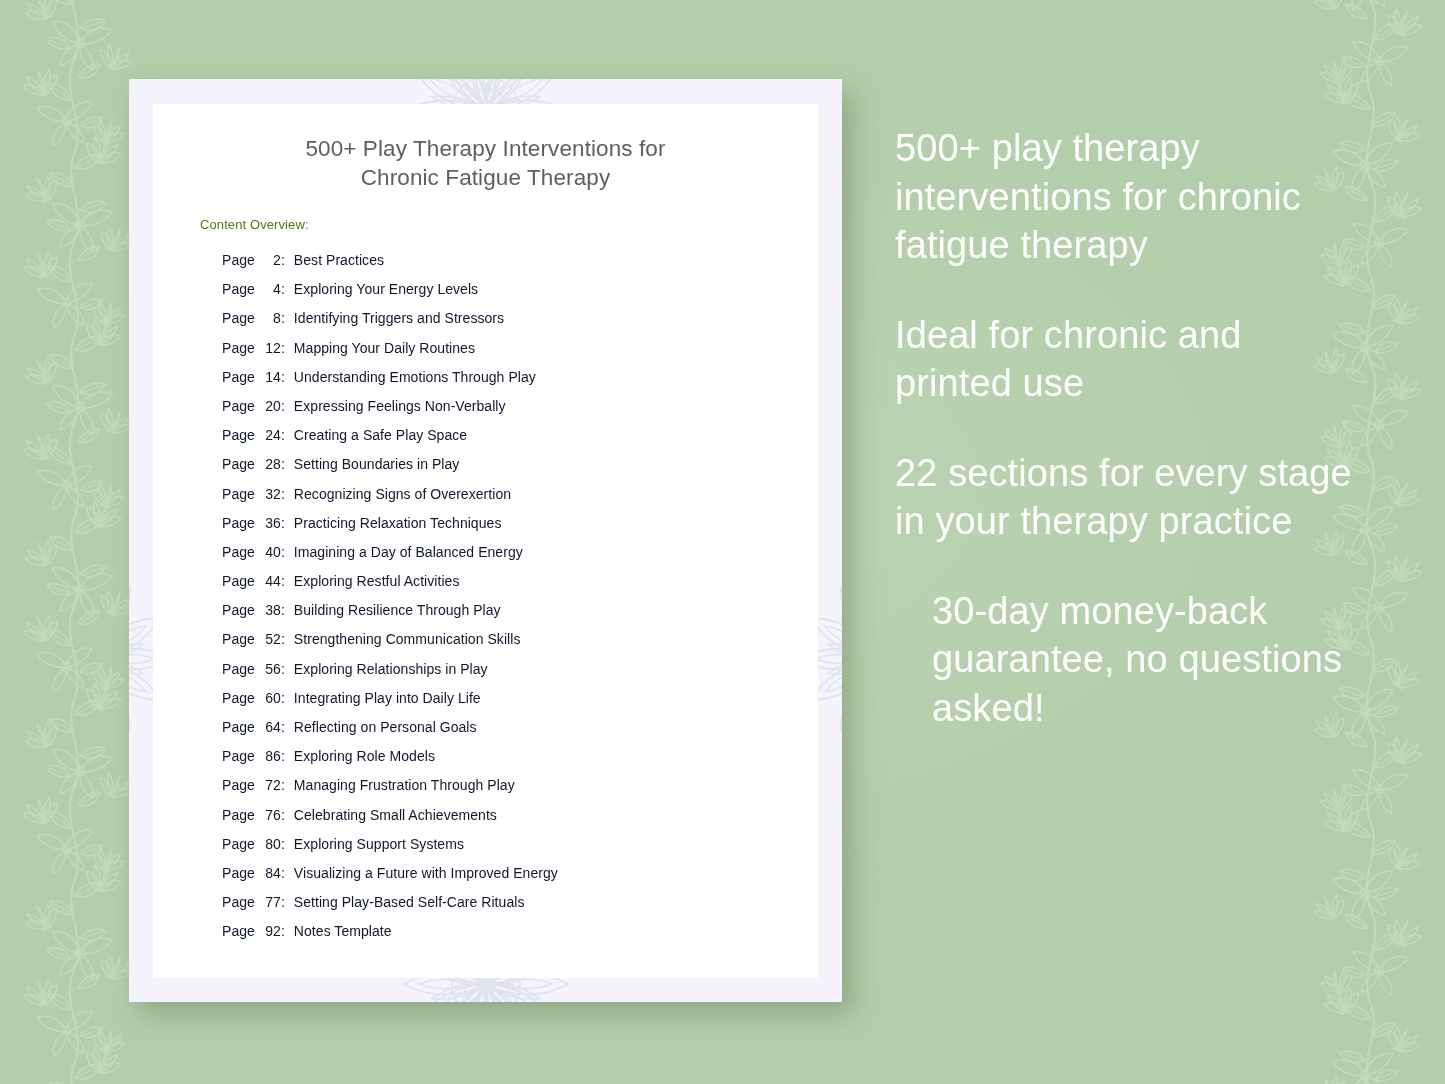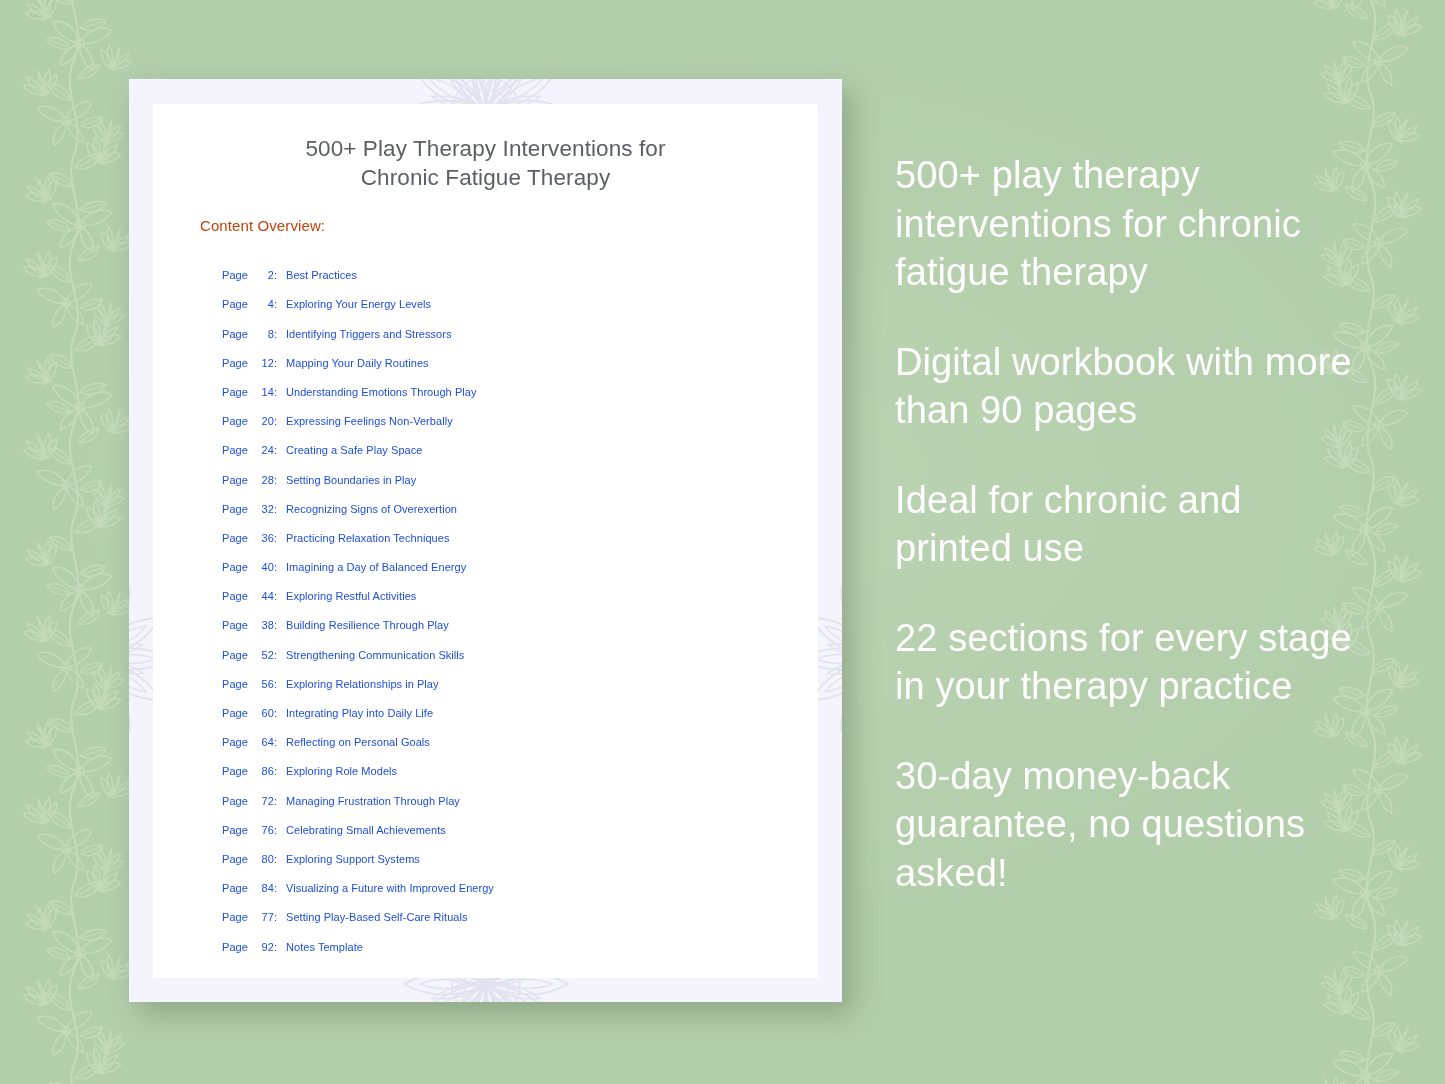--- a/index.html
+++ b/index.html
@@ -85,66 +85,66 @@
     line-height: 29px;
     font-weight: 400;
     letter-spacing: 0.1px;
   }
   .doc-title .ln { display: block; }
 
   .overview-label {
     position: absolute;
     left: 47px;
     top: 113px;
-    color: #c2410c;
-    font-size: 15px;
+    color: #4d7c0f;
+    font-size: 13px;
     letter-spacing: 0.1px;
   }
 
   .toc {
     position: absolute;
     left: 69px;
     top: 148px;
     right: 20px;
   }
   .toc-row {
     display: flex;
-    align-items: flex-end;
+    align-items: flex-start;
     height: 29.2px;
-    color: #1d4ed8;
-    font-size: 11px;
+    color: #0f172a;
+    font-size: 14px;
     letter-spacing: 0.05px;
     white-space: nowrap;
   }
   .toc-word { }
   .toc-num {
     display: inline-block;
     min-width: 22px;
     text-align: right;
     margin-left: 4px;
   }
   .toc-colon { margin-right: 9px; }
   .toc-title { }
 
   
   #promo {
     position: absolute;
     left: 895px;
-    top: 151px;
+    top: 124px;
     width: 460px;
   }
   .promo-block {
     color: #ffffff;
     font-size: 38px;
     line-height: 48.5px;
     font-weight: 400;
     letter-spacing: 0.1px;
     margin-bottom: 41px;
   }
-  .promo-block:last-child { margin-bottom: 0; }
+  .promo-block:last-child { margin-bottom: 0; margin-left: 37px; }
 </style>
 </head>
 <body>
 
 <div id="stage">
 
   <div class="bg-soft"></div>
 
   <svg class="floral-band floral-left" viewBox="0 0 150 1084" preserveAspectRatio="none" xmlns="http://www.w3.org/2000/svg">
     <defs>
@@ -421,19 +421,18 @@
             <span class="toc-colon">:</span>
             <span class="toc-title">Notes Template</span>
           </div>
         </div>
 
     </div>
   </div>
 
   <div id="promo">
       <div class="promo-block">500+ play therapy interventions for chronic fatigue therapy</div>
-      <div class="promo-block">Digital workbook with more than 90 pages</div>
       <div class="promo-block">Ideal for chronic and printed use</div>
       <div class="promo-block">22 sections for every stage in your therapy practice</div>
       <div class="promo-block">30-day money-back guarantee, no questions asked!</div>
     </div>
 
 </div>
 
 </body></html>

